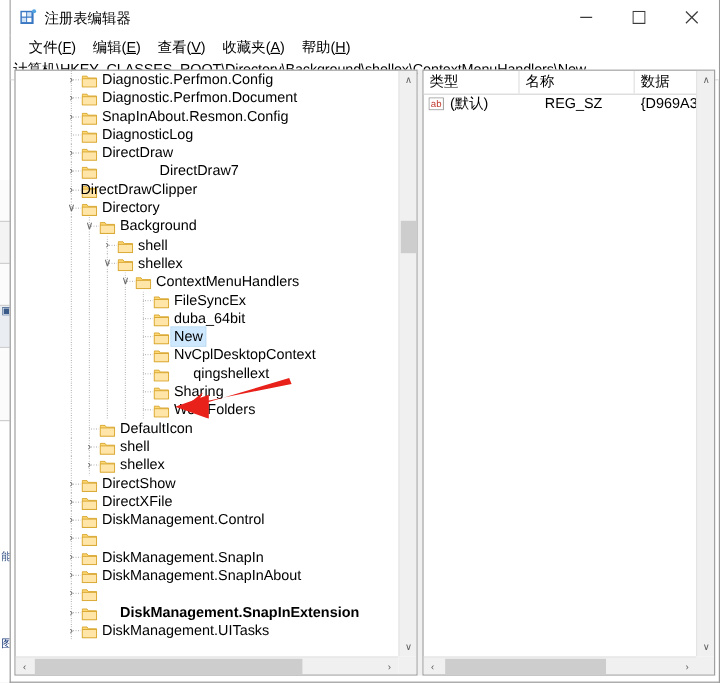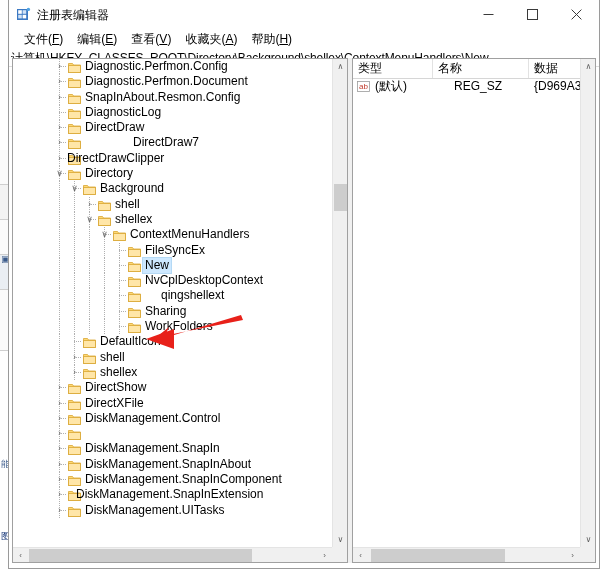--- a/index.html
+++ b/index.html
@@ -524,83 +524,96 @@
             <div class="dot-line" style="left: 76px;"></div>
             <div class="dot-line" style="left: 91px;"></div>
             <div class="dot-line" style="left: 106px;"></div>
             <div class="dot-stub" style="left: 106px; width: 8px;"></div>
             <svg viewBox="0 0 13 11" class="folder" style="left: 115px;">
               <path d="M0.5 1.5 L4.5 1.5 L5.6 3 L12.5 3 L12.5 10.5 L0.5 10.5 Z" fill="#ffd976" stroke="#d9a733" stroke-width="0.8"></path>
               <rect x="0.5" y="3.6" width="12" height="6.9" fill="#ffe6a8" stroke="#d9a733" stroke-width="0.8"></rect>
             </svg>
             <div class="label" style="left: 130px;">FileSyncEx</div>
           </div>
-          <div class="tree-row selected">
+          <div class="tree-row">
             <div class="dot-line" style="left: 46px;"></div>
             <div class="dot-line" style="left: 61px;"></div>
             <div class="dot-line" style="left: 76px;"></div>
             <div class="dot-line" style="left: 91px;"></div>
             <div class="dot-line" style="left: 106px;"></div>
             <div class="dot-stub" style="left: 106px; width: 8px;"></div>
             <svg viewBox="0 0 13 11" class="folder" style="left: 115px;">
               <path d="M0.5 1.5 L4.5 1.5 L5.6 3 L12.5 3 L12.5 10.5 L0.5 10.5 Z" fill="#ffd976" stroke="#d9a733" stroke-width="0.8"></path>
               <rect x="0.5" y="3.6" width="12" height="6.9" fill="#ffe6a8" stroke="#d9a733" stroke-width="0.8"></rect>
             </svg>
-            <div class="label" style="left: 130px;">New</div>
-          </div>
-          <div class="tree-row">
+            <div class="label" style="left: 130px;">duba_64bit</div>
+          </div>
+          <div class="tree-row selected">
             <div class="dot-line" style="left: 46px;"></div>
             <div class="dot-line" style="left: 61px;"></div>
             <div class="dot-line" style="left: 76px;"></div>
             <div class="dot-line" style="left: 91px;"></div>
             <div class="dot-line" style="left: 106px;"></div>
             <div class="dot-stub" style="left: 106px; width: 8px;"></div>
             <svg viewBox="0 0 13 11" class="folder" style="left: 115px;">
               <path d="M0.5 1.5 L4.5 1.5 L5.6 3 L12.5 3 L12.5 10.5 L0.5 10.5 Z" fill="#ffd976" stroke="#d9a733" stroke-width="0.8"></path>
               <rect x="0.5" y="3.6" width="12" height="6.9" fill="#ffe6a8" stroke="#d9a733" stroke-width="0.8"></rect>
             </svg>
-            <div class="label" style="left: 130px;">NvCplDesktopContext</div>
+            <div class="label" style="left: 130px;">New</div>
           </div>
           <div class="tree-row">
             <div class="dot-line" style="left: 46px;"></div>
             <div class="dot-line" style="left: 61px;"></div>
             <div class="dot-line" style="left: 76px;"></div>
             <div class="dot-line" style="left: 91px;"></div>
             <div class="dot-line" style="left: 106px;"></div>
             <div class="dot-stub" style="left: 106px; width: 8px;"></div>
             <svg viewBox="0 0 13 11" class="folder" style="left: 115px;">
               <path d="M0.5 1.5 L4.5 1.5 L5.6 3 L12.5 3 L12.5 10.5 L0.5 10.5 Z" fill="#ffd976" stroke="#d9a733" stroke-width="0.8"></path>
               <rect x="0.5" y="3.6" width="12" height="6.9" fill="#ffe6a8" stroke="#d9a733" stroke-width="0.8"></rect>
             </svg>
-            <div class="label" style="left: 146px;">qingshellext</div>
+            <div class="label" style="left: 130px;">NvCplDesktopContext</div>
           </div>
           <div class="tree-row">
             <div class="dot-line" style="left: 46px;"></div>
             <div class="dot-line" style="left: 61px;"></div>
             <div class="dot-line" style="left: 76px;"></div>
             <div class="dot-line" style="left: 91px;"></div>
             <div class="dot-line" style="left: 106px;"></div>
             <div class="dot-stub" style="left: 106px; width: 8px;"></div>
             <svg viewBox="0 0 13 11" class="folder" style="left: 115px;">
               <path d="M0.5 1.5 L4.5 1.5 L5.6 3 L12.5 3 L12.5 10.5 L0.5 10.5 Z" fill="#ffd976" stroke="#d9a733" stroke-width="0.8"></path>
               <rect x="0.5" y="3.6" width="12" height="6.9" fill="#ffe6a8" stroke="#d9a733" stroke-width="0.8"></rect>
             </svg>
-            <div class="label" style="left: 130px;">Sharing</div>
+            <div class="label" style="left: 146px;">qingshellext</div>
           </div>
           <div class="tree-row">
             <div class="dot-line" style="left: 46px;"></div>
             <div class="dot-line" style="left: 61px;"></div>
             <div class="dot-line" style="left: 76px;"></div>
             <div class="dot-line" style="left: 91px;"></div>
             <div class="dot-line" style="left: 106px;"></div>
             <div class="dot-stub" style="left: 106px; width: 8px;"></div>
             <svg viewBox="0 0 13 11" class="folder" style="left: 115px;">
               <path d="M0.5 1.5 L4.5 1.5 L5.6 3 L12.5 3 L12.5 10.5 L0.5 10.5 Z" fill="#ffd976" stroke="#d9a733" stroke-width="0.8"></path>
               <rect x="0.5" y="3.6" width="12" height="6.9" fill="#ffe6a8" stroke="#d9a733" stroke-width="0.8"></rect>
             </svg>
+            <div class="label" style="left: 130px;">Sharing</div>
+          </div>
+          <div class="tree-row">
+            <div class="dot-line" style="left: 46px;"></div>
+            <div class="dot-line" style="left: 61px;"></div>
+            <div class="dot-line" style="left: 76px;"></div>
+            <div class="dot-line" style="left: 91px;"></div>
+            <div class="dot-line" style="left: 106px;"></div>
+            <div class="dot-stub" style="left: 106px; width: 8px;"></div>
+            <svg viewBox="0 0 13 11" class="folder" style="left: 115px;">
+              <path d="M0.5 1.5 L4.5 1.5 L5.6 3 L12.5 3 L12.5 10.5 L0.5 10.5 Z" fill="#ffd976" stroke="#d9a733" stroke-width="0.8"></path>
+              <rect x="0.5" y="3.6" width="12" height="6.9" fill="#ffe6a8" stroke="#d9a733" stroke-width="0.8"></rect>
+            </svg>
             <div class="label" style="left: 130px;">WorkFolders</div>
           </div>
           <div class="tree-row">
             <div class="dot-line" style="left: 46px;"></div>
             <div class="dot-line" style="left: 61px;"></div>
             <div class="dot-stub" style="left: 61px; width: 8px;"></div>
             <svg viewBox="0 0 13 11" class="folder" style="left: 70px;">
               <path d="M0.5 1.5 L4.5 1.5 L5.6 3 L12.5 3 L12.5 10.5 L0.5 10.5 Z" fill="#ffd976" stroke="#d9a733" stroke-width="0.8"></path>
               <rect x="0.5" y="3.6" width="12" height="6.9" fill="#ffe6a8" stroke="#d9a733" stroke-width="0.8"></rect>
             </svg>
@@ -688,31 +701,30 @@
             <div class="label" style="left: 70px;">DiskManagement.SnapInAbout</div>
           </div>
           <div class="tree-row">
             <div class="dot-line" style="left: 46px;"></div>
             <div class="dot-stub" style="left: 46px; width: 8px;"></div>
             <div class="twisty" style="left: 40px;">›</div>
             <svg viewBox="0 0 13 11" class="folder" style="left: 55px;">
               <path d="M0.5 1.5 L4.5 1.5 L5.6 3 L12.5 3 L12.5 10.5 L0.5 10.5 Z" fill="#ffd976" stroke="#d9a733" stroke-width="0.8"></path>
               <rect x="0.5" y="3.6" width="12" height="6.9" fill="#ffe6a8" stroke="#d9a733" stroke-width="0.8"></rect>
             </svg>
-            <div class="label" style="left: 70px;">DiskManagement.SnapInComponent</div>
-          </div>
-          <div class="tree-row">
-            <div class="dot-line" style="left: 46px;"></div>
-            <div class="dot-stub" style="left: 46px; width: 8px;"></div>
-            <div class="twisty" style="left: 40px;">›</div>
-            <svg viewBox="0 0 13 11" class="folder" style="left: 55px;">
-              <path d="M0.5 1.5 L4.5 1.5 L5.6 3 L12.5 3 L12.5 10.5 L0.5 10.5 Z" fill="#ffd976" stroke="#d9a733" stroke-width="0.8"></path>
-              <rect x="0.5" y="3.6" width="12" height="6.9" fill="#ffe6a8" stroke="#d9a733" stroke-width="0.8"></rect>
-            </svg>
-            <div class="label" style="left: 61px;">DiskManagement.SnapInExtension</div>
+          </div>
+          <div class="tree-row">
+            <div class="dot-line" style="left: 46px;"></div>
+            <div class="dot-stub" style="left: 46px; width: 8px;"></div>
+            <div class="twisty" style="left: 40px;">›</div>
+            <svg viewBox="0 0 13 11" class="folder" style="left: 55px;">
+              <path d="M0.5 1.5 L4.5 1.5 L5.6 3 L12.5 3 L12.5 10.5 L0.5 10.5 Z" fill="#ffd976" stroke="#d9a733" stroke-width="0.8"></path>
+              <rect x="0.5" y="3.6" width="12" height="6.9" fill="#ffe6a8" stroke="#d9a733" stroke-width="0.8"></rect>
+            </svg>
+            <div class="label" style="left: 85px; font-weight: bold;">DiskManagement.SnapInExtension</div>
           </div>
           <div class="tree-row">
             <div class="dot-line" style="left: 46px;"></div>
             <div class="dot-stub" style="left: 46px; width: 8px;"></div>
             <div class="twisty" style="left: 40px;">›</div>
             <svg viewBox="0 0 13 11" class="folder" style="left: 55px;">
               <path d="M0.5 1.5 L4.5 1.5 L5.6 3 L12.5 3 L12.5 10.5 L0.5 10.5 Z" fill="#ffd976" stroke="#d9a733" stroke-width="0.8"></path>
               <rect x="0.5" y="3.6" width="12" height="6.9" fill="#ffe6a8" stroke="#d9a733" stroke-width="0.8"></rect>
             </svg>
             <div class="label" style="left: 70px;">DiskManagement.UITasks</div>

